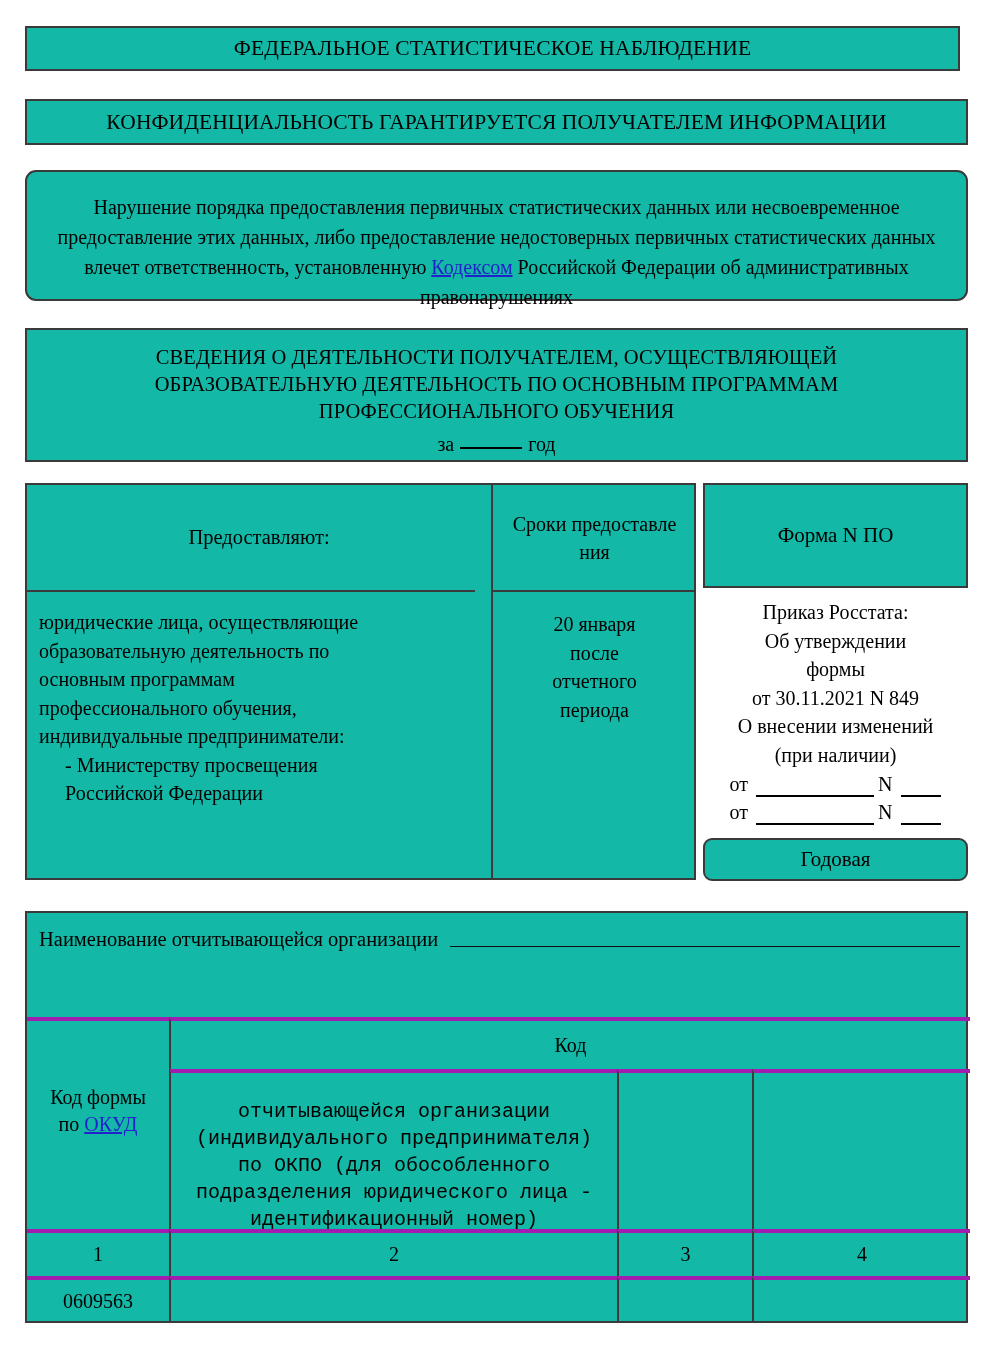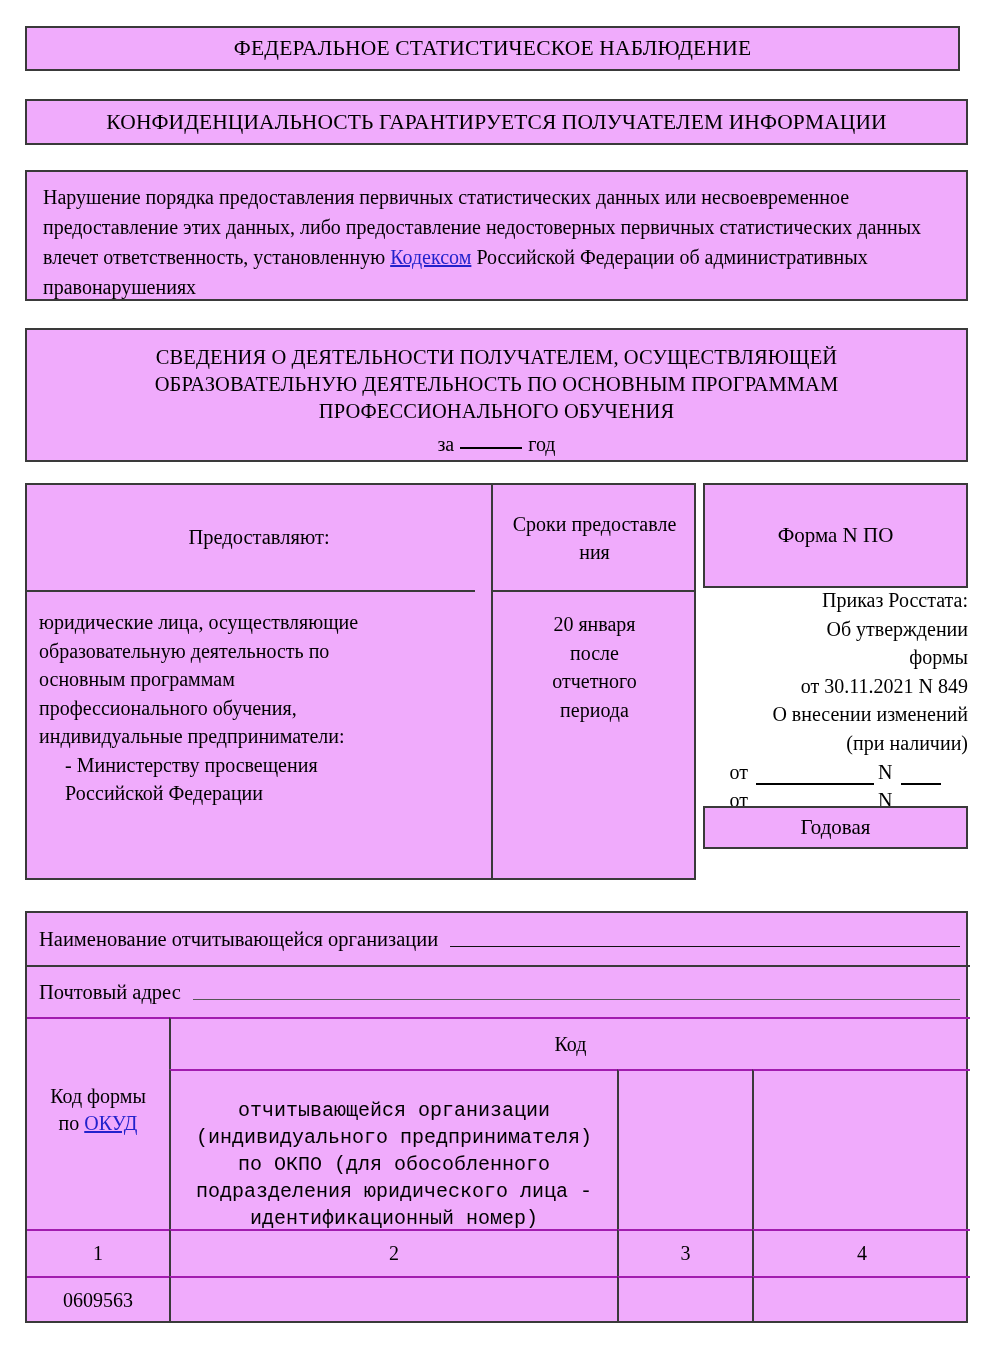--- a/index.html
+++ b/index.html
@@ -21,21 +21,21 @@
     left: 0; top: 0;
     width: 992px;
     height: 1348px;
   }
 
   
   .box {
     position: absolute;
     border: 2px solid #3a3a3a;
     box-sizing: border-box;
-    background: #f0abfc;
+    background: #14b8a6;
   }
   .centerbox {
     display: flex;
     align-items: center;
     justify-content: center;
     text-align: center;
   }
 
   
   #banner-federal {
@@ -43,23 +43,25 @@
     font-size: 21.5px;
     letter-spacing: .2px;
   }
   #banner-confidential {
     left: 25px; top: 99px; width: 943px; height: 46px;
     font-size: 21.5px;
     letter-spacing: .1px;
   }
   #notice-box {
     left: 25px; top: 170px; width: 943px; height: 131px;
-    padding: 10px 16px 0 16px;
+    padding: 20px 16px 0 16px;
     font-size: 20px;
     line-height: 30px;
+    text-align: center;
+    border-radius: 11px;
   }
   .lnk { color: #2222cc; }
 
   #title-box {
     left: 25px; top: 328px; width: 943px; height: 134px;
     padding: 14px 18px 0 18px;
     text-align: center;
   }
   #title-box .t-line {
     font-size: 20.5px;
@@ -123,22 +125,22 @@
     line-height: 28.5px;
   }
 
   
   #form-name-box {
     left: 703px; top: 483px; width: 265px; height: 105px;
     font-size: 21px;
   }
   #order-block {
     position: absolute;
-    left: 703px; top: 586px; width: 265px;
-    text-align: right;
+    left: 703px; top: 598px; width: 265px;
+    text-align: center;
     font-size: 20px;
     line-height: 28.5px;
   }
   #order-block .ord-line { display: block; }
   .from-row {
     display: flex;
     align-items: flex-end;
     justify-content: center;
     gap: 0;
     font-size: 20px;
@@ -154,22 +156,23 @@
     margin: 0 4px;
   }
   .from-row .rule-short {
     display: inline-block;
     width: 40px;
     border-bottom: 2px solid #000;
     height: 20px;
     margin-left: 5px;
   }
   #periodicity-box {
-    left: 703px; top: 806px; width: 265px; height: 43px;
+    left: 703px; top: 838px; width: 265px; height: 43px;
     font-size: 21px;
+    border-radius: 9px;
   }
 
   
   #bottom-block {
     left: 25px; top: 911px; width: 943px; height: 412px;
   }
   .row-line {
     position: absolute;
     left: 0; width: 943px;
     box-sizing: border-box;
@@ -197,21 +200,21 @@
     position: absolute;
     box-sizing: border-box;
     display: flex;
     align-items: center;
     justify-content: center;
     text-align: center;
     font-size: 20px;
     line-height: 27px;
   }
   .vb { border-left: 2px solid #3a3a3a; }
-  .hb { border-top: 2px solid #a21caf; }
+  .hb { border-top: 4px solid #a21caf; }
 
   #cell-okud-label { left: 0;   top: 0;   width: 142px; height: 184px; padding: 0 6px; }
   #cell-kod-head   { left: 142px; top: 0; width: 801px; height: 52px; }
   #cell-okpo-desc  { left: 142px; top: 52px; width: 448px; height: 189px; padding: 0 12px; font-family: Liberation Mono, monospace; }
   #cell-c3-blank   { left: 590px; top: 52px; width: 135px; height: 160px; }
   #cell-c4-blank   { left: 725px; top: 52px; width: 218px; height: 160px; }
 
   #cell-n1 { left: 0;   top: 212px; width: 142px; height: 47px; }
   #cell-n2 { left: 142px; top: 212px; width: 448px; height: 47px; }
   #cell-n3 { left: 590px; top: 212px; width: 135px; height: 47px; }
@@ -304,24 +307,20 @@
     <span>Годовая</span>
   </div>
 
   <div class="box" id="bottom-block">
 
     <div class="row-line" id="row-orgname">
       <span>Наименование отчитывающейся организации</span>
       <span class="fill-rule"></span>
     </div>
 
-    <div class="row-line" id="row-postal">
-      <span>Почтовый адрес</span>
-      <span class="fill-rule dotted"></span>
-    </div>
 
     <div id="code-table">
 
       <div class="cell hb" id="cell-okud-label">
         <span>
           <span>Код формы</span><br>
           <span>по </span><a class="lnk" href="#">ОКУД</a>
         </span>
       </div>
 

